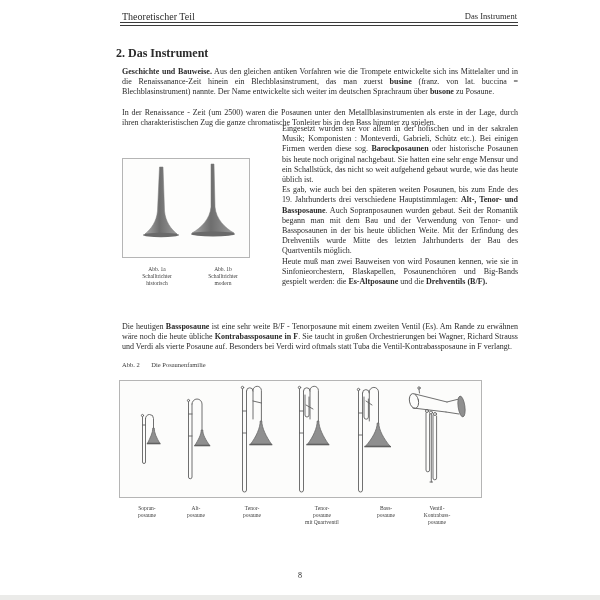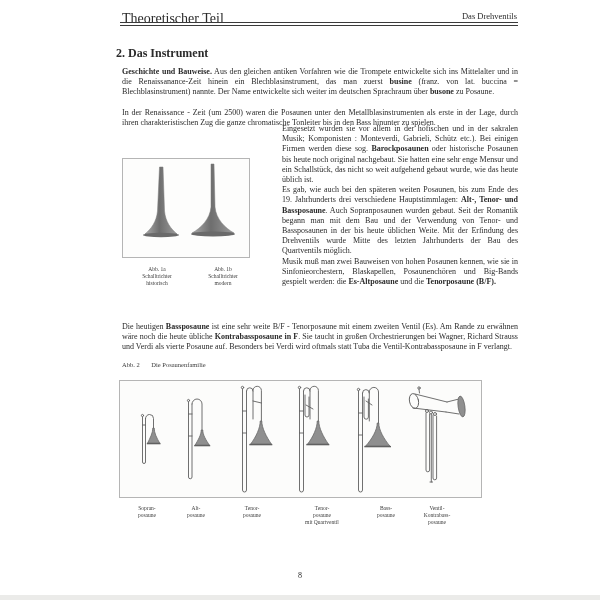--- a/index.html
+++ b/index.html
@@ -1,21 +1,21 @@
 <!DOCTYPE html>
 <html style="--text: #2b2b2b; --rule: #3a3a3a; --figure_border: #b5b5b5; --bell_fill: #8f8f8f; --line_art: #606060;"><head>
 <meta charset="utf-8">
 <style>
   html,body{margin:0;padding:0;}
   body{
     width:600px;height:600px;background:#ffffff;position:relative;overflow:hidden;
     font-family:"Liberation Serif", serif;color:var(--text,#2b2b2b);
   }
   .page{position:absolute;inset:0;}
-  .hdr-left{position:absolute;left:122px;top:11px;font-size:14px;}
+  .hdr-left{position:absolute;left:122px;top:11px;font-size:10px;}
   .hdr-right{position:absolute;right:83px;top:11px;font-size:8.5px;}
   .hdr-rule{position:absolute;left:120px;right:82px;top:22px;height:2px;
     border-top:1px solid var(--rule,#3a3a3a);border-bottom:1px solid var(--rule,#3a3a3a);}
   .title{position:absolute;left:116px;top:36px;font-size:12px;font-weight:bold;}
   .p{text-align:justify;font-size:8px;line-height:10.2px;}
   .p b{font-weight:bold;}
   .p1{position:absolute;left:122px;width:396px;top:59px;}
   .p2{position:absolute;left:122px;width:396px;top:100px;}
   .mid{position:absolute;left:122px;top:124px;width:396px;display:flex;align-items:flex-end;}
   .fig1wrap{width:132px;margin-right:28px;flex:none;}
@@ -40,21 +40,21 @@
   .art-rim{stroke:var(--line_art,#606060);stroke-width:1.4;fill:none;}
   .bell-fill{fill:url(#bellgrad);stroke:#7a7a7a;stroke-width:0.5;}
   .bell-base{fill:#6a6a6a;}
 </style>
 </head>
 <body>
 
 <div class="page">
 
   <div class="hdr-left">Theoretischer Teil</div>
-  <div class="hdr-right">Das Drehventils</div>
+  <div class="hdr-right">Das Instrument</div>
   <div class="hdr-rule"></div>
 
   <h2 class="title">2. Das Instrument</h2>
 
   <p class="p p1"><b>Geschichte und Bauweise.</b><span> Aus den gleichen antiken Vorfahren wie die Trompete entwickelte sich ins Mittelalter und in die Renaissanance-Zeit hinein ein Blechblasinstrument, das man zuerst </span><b>busine</b><span> (franz. von lat. buccina = Blechblasinstrument) nannte. Der Name entwickelte sich weiter im deutschen Sprachraum über </span><b>busone</b><span> zu Posaune.</span></p>
   <p class="p p2"><span>In der Renaissance - Zeit (um 2500) waren die Posaunen unter den Metallblasinstrumenten als erste in der Lage, durch ihren charakteristischen Zug die ganze chromatische Tonleiter bis in den Bass hinunter zu spielen.</span></p>
 
   <div class="mid">
     <div class="fig1wrap">
       <div class="fig1box">
@@ -81,21 +81,21 @@
 Schalltrichter
 historisch</span>
         <span class="tinylbl">Abb. 1b
 Schalltrichter
 modern</span>
       </div>
     </div>
     <div class="coltext">
       <p class="p"><span>Eingesetzt wurden sie vor allem in der höfischen und in der sakralen Musik; Komponisten : Monteverdi, Gabrieli, Schütz etc.). Bei einigen Firmen werden diese sog. </span><b>Barockposaunen</b><span> oder historische Posaunen bis heute noch original nachgebaut. Sie hatten eine sehr enge Mensur und ein Schallstück, das nicht so weit aufgehend gebaut wurde, wie das heute üblich ist.</span></p>
       <p class="p"><span>Es gab, wie auch bei den späteren weiten Posaunen, bis zum Ende des 19. Jahrhunderts drei verschiedene Hauptstimmlagen: </span><b>Alt-, Tenor- und Bassposaune</b><span>. Auch Sopranposaunen wurden gebaut. Seit der Romantik begann man mit dem Bau und der Verwendung von Tenor- und Bassposaunen in der bis heute üblichen Weite. Mit der Erfindung des Drehventils wurde Mitte des letzten Jahrhunderts der Bau des Quartventils möglich.</span></p>
-      <p class="p"><span>Musik muß man zwei Bauweisen von hohen Posaunen kennen, wie sie in Sinfonieorchestern, Blaskapellen, Posaunenchören und Big-Bands gespielt werden: die </span><b>Es-Altposaune</b><span> und die </span><b>Tenorposaune (B/F).</b></p>
+      <p class="p"><span>Heute muß man zwei Bauweisen von wird Posaunen kennen, wie sie in Sinfonieorchestern, Blaskapellen, Posaunenchören und Big-Bands gespielt werden: die </span><b>Es-Altposaune</b><span> und die </span><b>Drehventils (B/F).</b></p>
     </div>
   </div>
 
   <p class="p pD"><span>Die heutigen </span><b>Bassposaune</b><span> ist eine sehr weite B/F - Tenorposaune mit einem zweiten Ventil (Es). Am Rande zu erwähnen wäre noch die heute übliche </span><b>Kontrabassposaune in F</b><span>. Sie taucht in großen Orchestrierungen bei Wagner, Richard Strauss und Verdi als vierte Posaune auf. Besonders bei Verdi wird oftmals statt Tuba die Ventil-Kontrabassposaune in F verlangt.</span></p>
 
   <div class="cap2">
     <span class="cap-num">Abb. 2</span>
     <span>Die Posaunenfamilie</span>
   </div>
 

